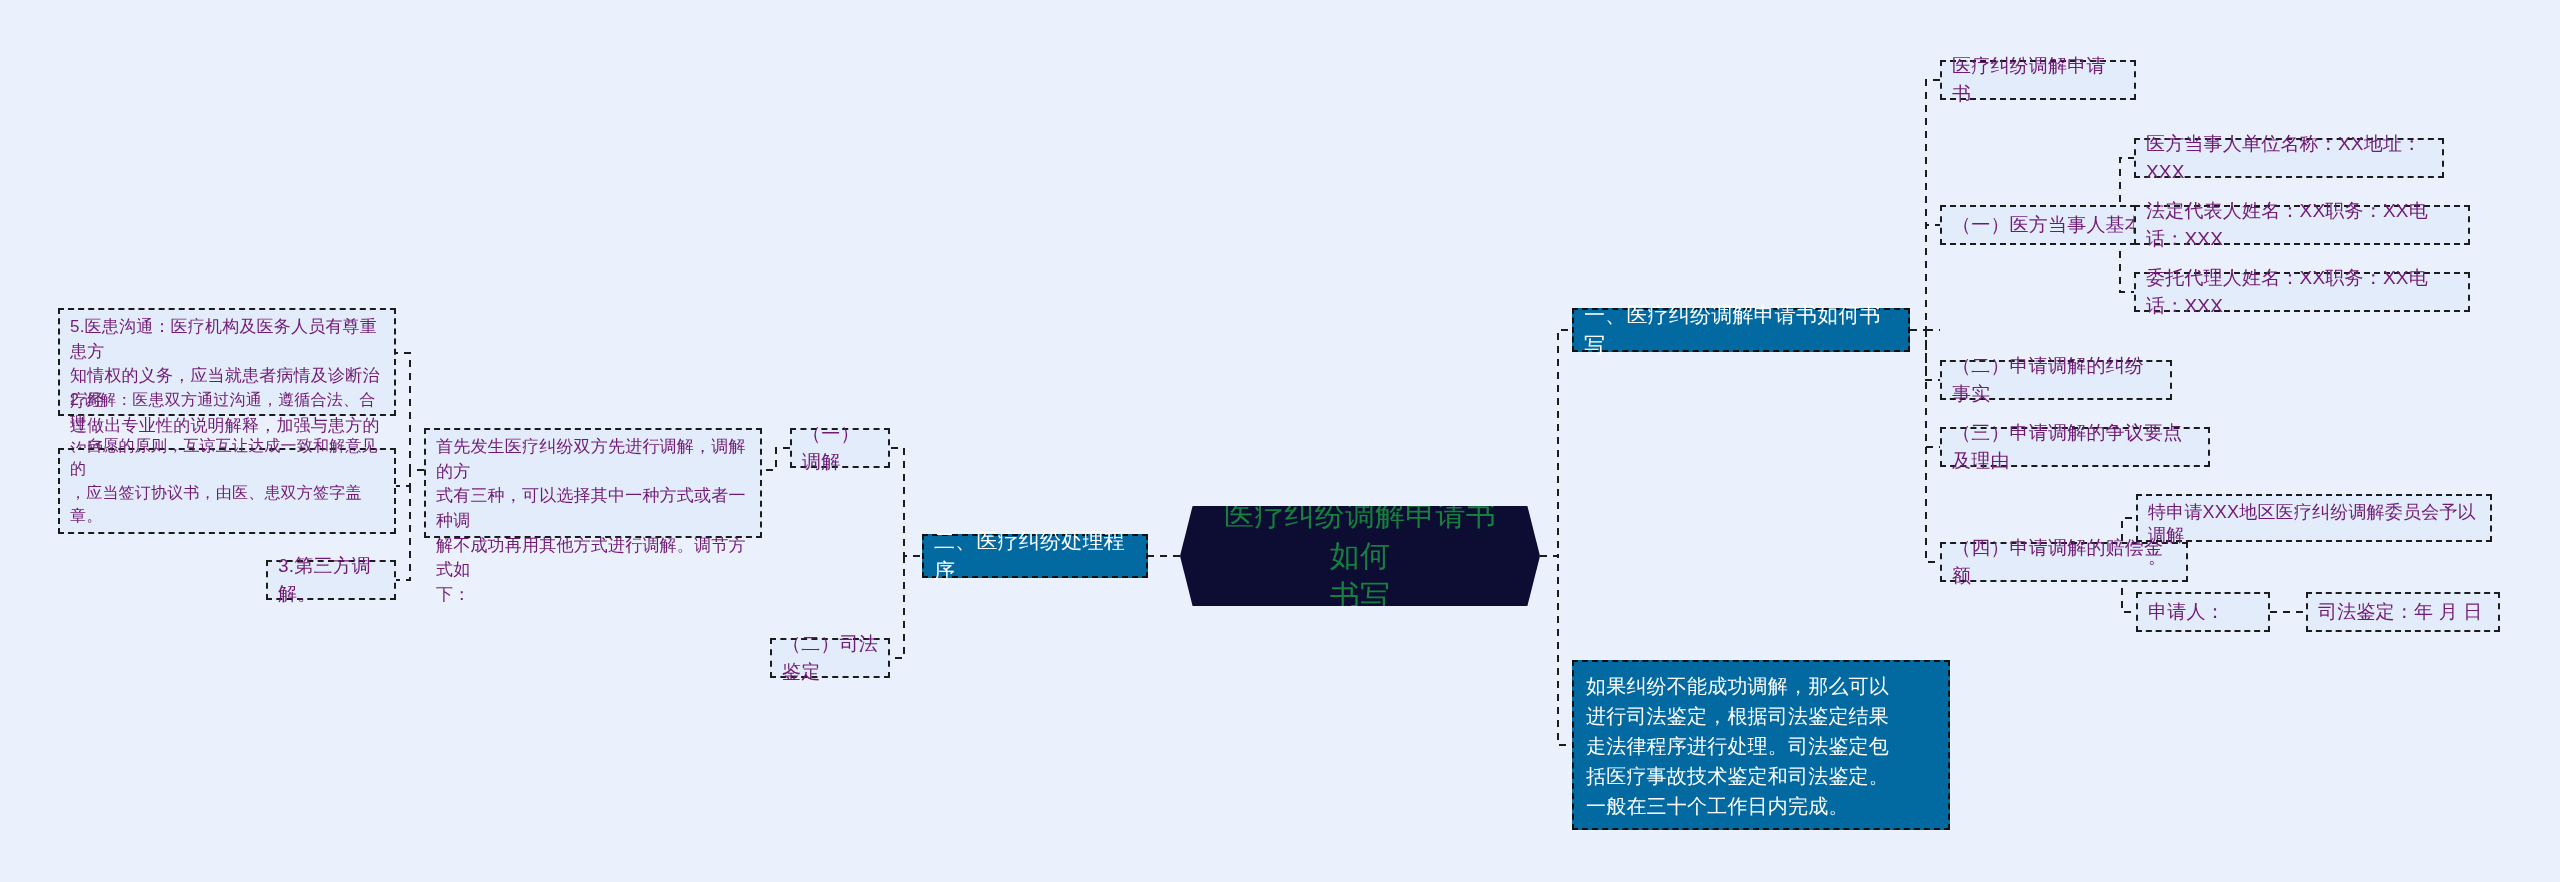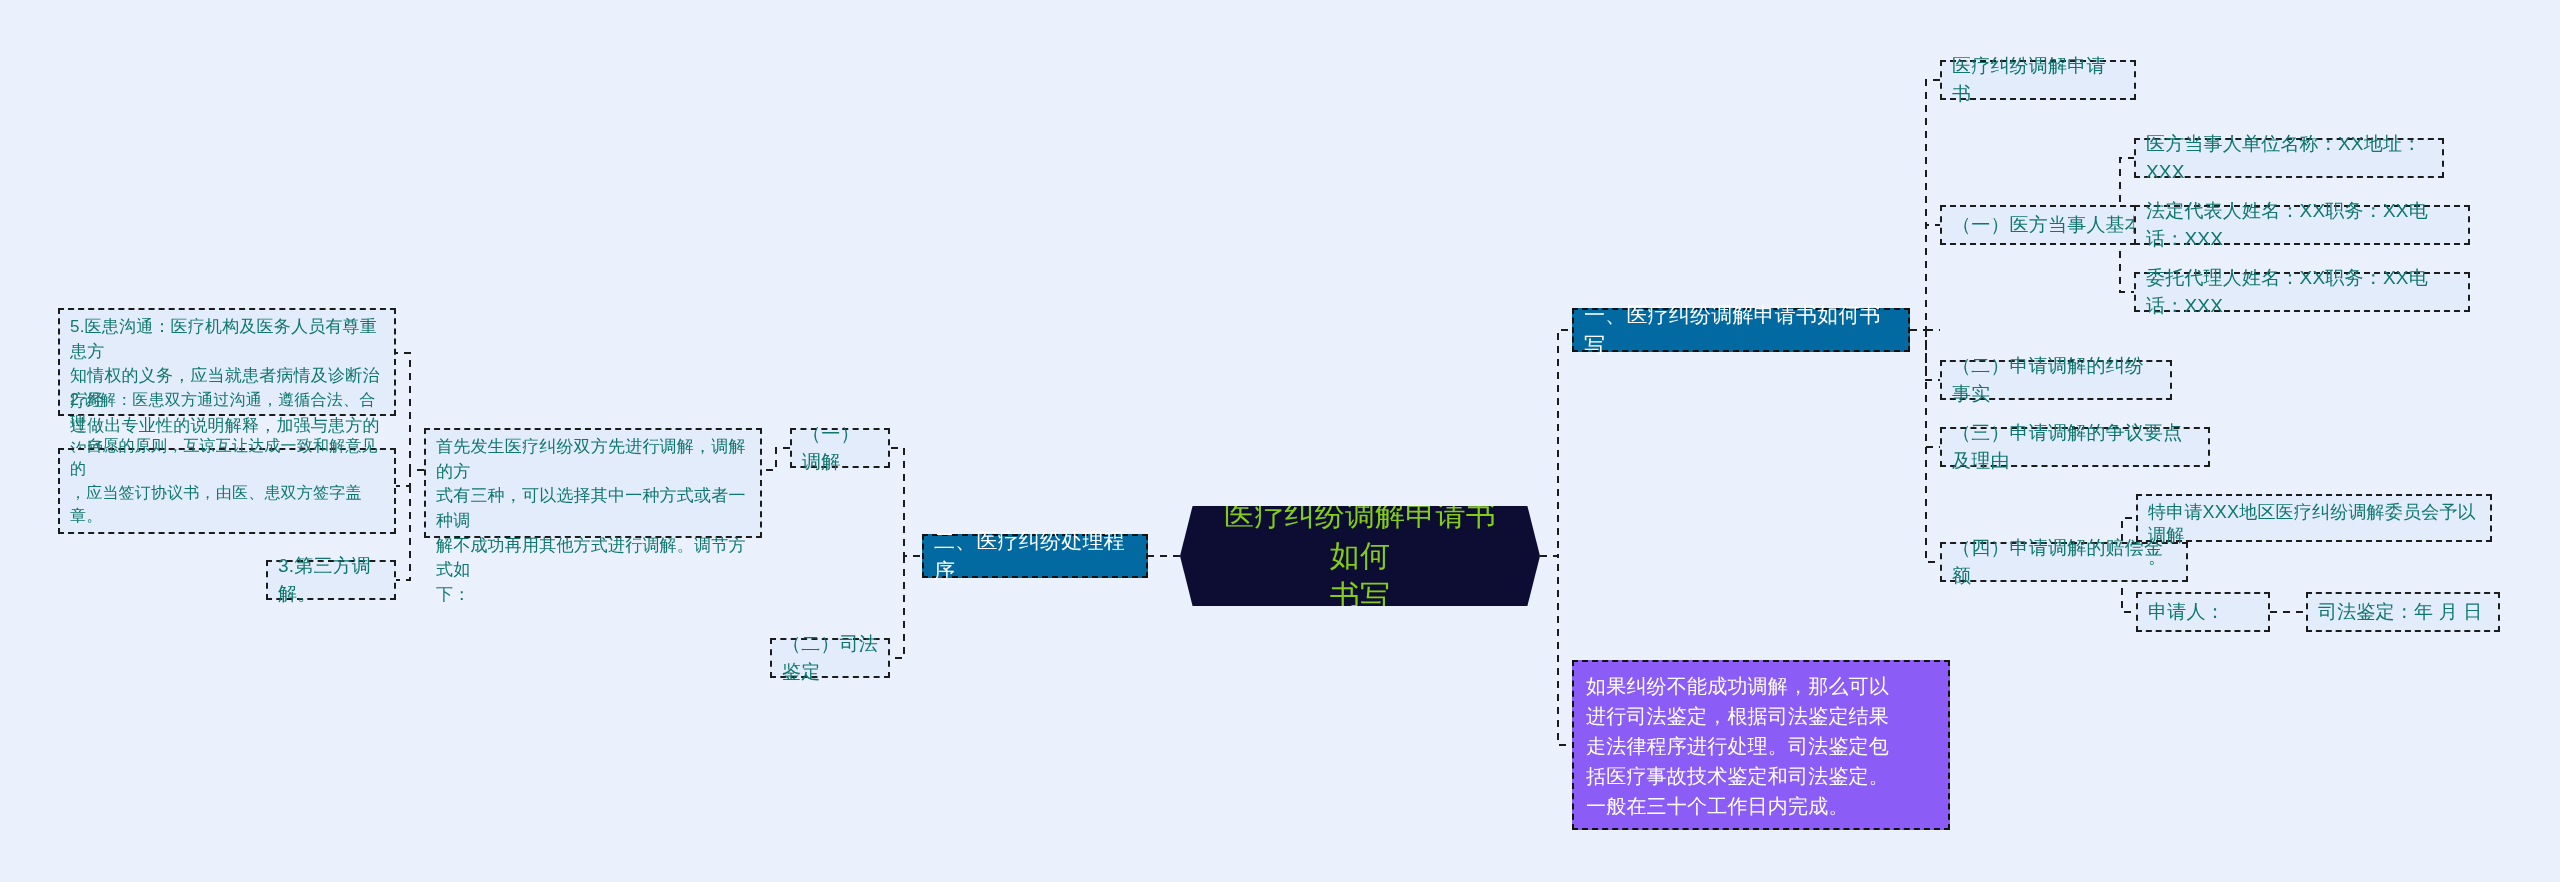--- a/index.html
+++ b/index.html
@@ -25,54 +25,54 @@
     width: 2560px; height: 882px;
     pointer-events: none;
   }
 
   .node {
     position: absolute;
     display: flex;
     align-items: center;
     border: 2px dashed #1c1c1c;
     background: #e3ecfb;
-    color: #0f766e;
+    color: #701a75;
     font-size: 19px;
     line-height: 1.45;
     letter-spacing: 0.2px;
     padding: 5px 10px;
     white-space: pre-wrap;
     z-index: 3;
   }
   .node.plain {
     background: #e3ecfb;
   }
   .node.center {
     background: #0d0d33;
-    color: #84cc16;
+    color: #15803d;
     border: none;
     font-size: 30px;
     line-height: 1.35;
     text-align: center;
     justify-content: center;
     padding: 14px 40px;
     clip-path: polygon(3.5% 0%, 96.5% 0%, 100% 50%, 96.5% 100%, 3.5% 100%, 0% 50%);
     z-index: 5;
   }
   .node.branch {
     background: #0369a1;
     color: #ffffff;
     border: 2px dashed #111111;
     font-size: 21px;
     font-weight: 500;
     justify-content: center;
     z-index: 4;
   }
   .node.branch-text {
-    background: #8b5cf6;
+    background: #0369a1;
     color: #ffffff;
     border: 2px dashed #111111;
     font-size: 20px;
     line-height: 1.5;
     align-items: flex-start;
     padding: 9px 12px;
     z-index: 4;
   }
   .node .txt { display: block; width: 100%; }
   .node.center .txt { text-align: center; }

